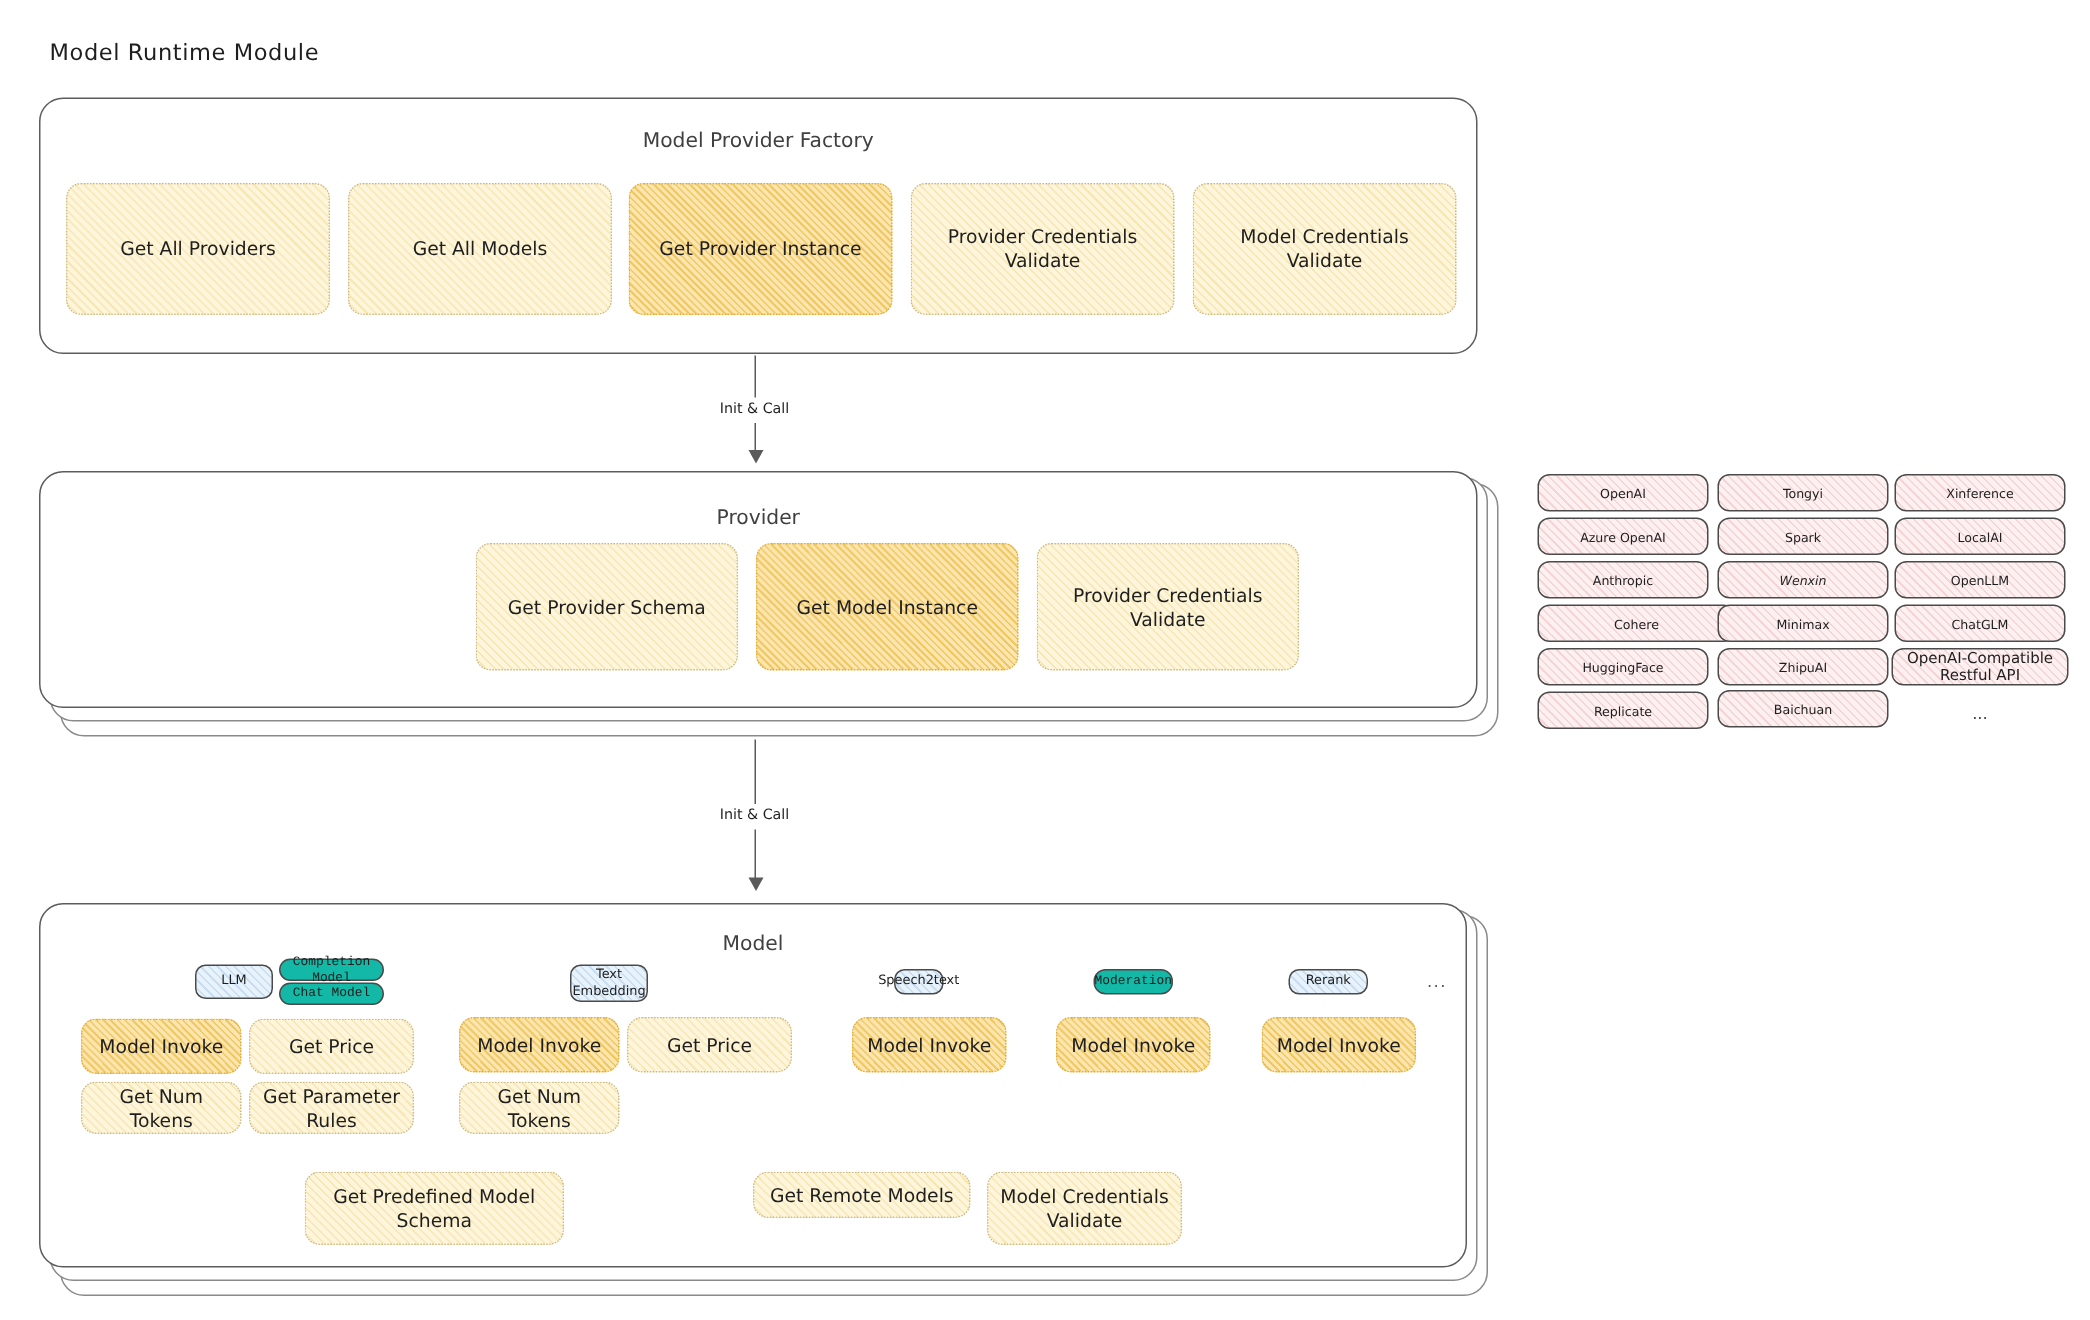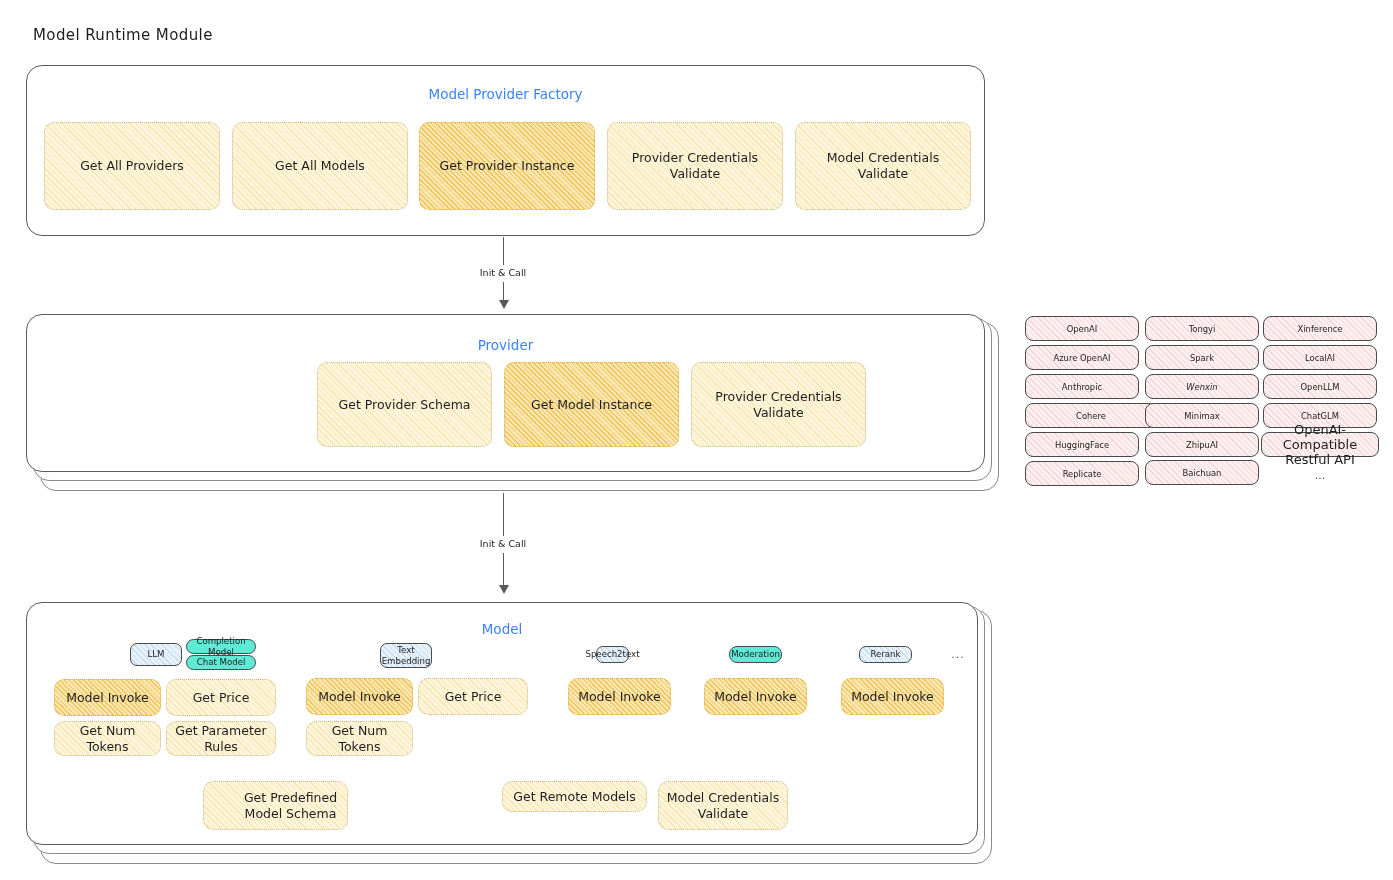--- a/index.html
+++ b/index.html
@@ -17,21 +17,21 @@
   }
 
   
   .panel{
     border:1.3px solid #5c5c5c;border-radius:16px;background:#ffffff;
   }
   .panel-shadow{
     border:1.1px solid #8a8a8a;border-radius:16px;background:#ffffff;
   }
   .panel-title{
-    position:absolute;left:0;right:0;text-align:center;font-size:13.5px;color:#3b82f6;
+    position:absolute;left:0;right:0;text-align:center;font-size:13.5px;color:#404040;
   }
 
   
   .mbox{
     border:1.15px dotted #c9b98a;border-radius:10px;
     background-color:#fdf6dd;
     background-image:repeating-linear-gradient(45deg,
       rgba(240,206,110,.42) 0px,rgba(240,206,110,.42) 1px,
       rgba(255,255,255,0) 1px,rgba(255,255,255,0) 4px);
     display:flex;align-items:center;justify-content:center;text-align:center;
@@ -61,21 +61,21 @@
   .badge{
     border:1.15px solid #4a4a4a;border-radius:7px;
     background-color:#e8f2fb;
     background-image:repeating-linear-gradient(45deg,
       rgba(120,170,220,.28) 0px,rgba(120,170,220,.28) 1px,
       rgba(255,255,255,0) 1px,rgba(255,255,255,0) 4px);
     display:flex;align-items:center;justify-content:center;text-align:center;
     font-size:8.6px;line-height:1.2;color:#1e1e1e;padding:1px 4px;
   }
   .badge.plain{
-    background-color:#5eead4;background-image:none;border-radius:8px;
+    background-color:#14b8a6;background-image:none;border-radius:8px;font-family:Liberation Mono, monospace;
   }
   .dots{
     display:flex;align-items:center;justify-content:center;
     font-size:11px;color:#555;letter-spacing:1px;
   }
 
   
   .arrow-line{background:#5a5a5a;width:1.2px;}
   .arrow-label{
     font-size:9.5px;color:#1e1e1e;text-align:center;background:#fff;
@@ -125,21 +125,21 @@
   <div class="abs chip" style="left:1145px;top:329px;width:114px;height:25px;">Spark</div>
   <div class="abs chip" style="left:1145px;top:358px;width:114px;height:25px;font-style:italic;">Wenxin</div>
   <div class="abs chip" style="left:1145px;top:387px;width:114px;height:25px;">Minimax</div>
   <div class="abs chip" style="left:1145px;top:416px;width:114px;height:25px;">ZhipuAI</div>
   <div class="abs chip" style="left:1145px;top:444px;width:114px;height:25px;">Baichuan</div>
 
   <div class="abs chip" style="left:1263px;top:300px;width:114px;height:25px;">Xinference</div>
   <div class="abs chip" style="left:1263px;top:329px;width:114px;height:25px;">LocalAI</div>
   <div class="abs chip" style="left:1263px;top:358px;width:114px;height:25px;">OpenLLM</div>
   <div class="abs chip" style="left:1263px;top:387px;width:114px;height:25px;">ChatGLM</div>
-  <div class="abs chip" style="left:1261px;top:416px;width:118px;height:25px;font-size:13px;">OpenAI-Compatible Restful API</div>
+  <div class="abs chip" style="left:1261px;top:416px;width:118px;height:25px;font-size:10px;">OpenAI-Compatible Restful API</div>
   <div class="abs chip ellipsis" style="left:1263px;top:450px;width:114px;height:18px;">...</div>
 
   <div class="abs arrow-line" style="left:503px;top:477px;height:43px;"></div>
   <div class="abs arrow-label" style="left:455px;top:522px;width:96px;">Init &amp; Call</div>
   <div class="abs arrow-line" style="left:503px;top:537px;height:33px;"></div>
   <div class="abs arrow-head" style="left:499px;top:569px;"></div>
 
   <div class="abs panel-shadow" style="left:40px;top:594px;width:952px;height:254px;"></div>
   <div class="abs panel-shadow" style="left:33px;top:590px;width:952px;height:248px;"></div>
   <div class="abs panel" style="left:26px;top:586px;width:952px;height:243px;">
@@ -163,17 +163,17 @@
   <div class="abs mbox hl" style="left:568px;top:662px;width:103px;height:37px;">Model Invoke</div>
 
   <div class="abs badge plain" style="left:729px;top:630px;width:53px;height:17px;">Moderation</div>
   <div class="abs mbox hl" style="left:704px;top:662px;width:103px;height:37px;">Model Invoke</div>
 
   <div class="abs badge" style="left:859px;top:630px;width:53px;height:17px;">Rerank</div>
   <div class="abs mbox hl" style="left:841px;top:662px;width:103px;height:37px;">Model Invoke</div>
 
   <div class="abs dots" style="left:946px;top:630px;width:24px;height:17px;">...</div>
 
-  <div class="abs mbox" style="left:203px;top:765px;width:145px;height:49px;padding-left:36px;">Get Predefined Model Schema</div>
+  <div class="abs mbox" style="left:203px;top:765px;width:173px;height:49px;">Get Predefined Model Schema</div>
   <div class="abs mbox" style="left:502px;top:765px;width:145px;height:31px;">Get Remote Models</div>
   <div class="abs mbox" style="left:658px;top:765px;width:130px;height:49px;">Model Credentials Validate</div>
 
 </div>
 
 </body></html>

